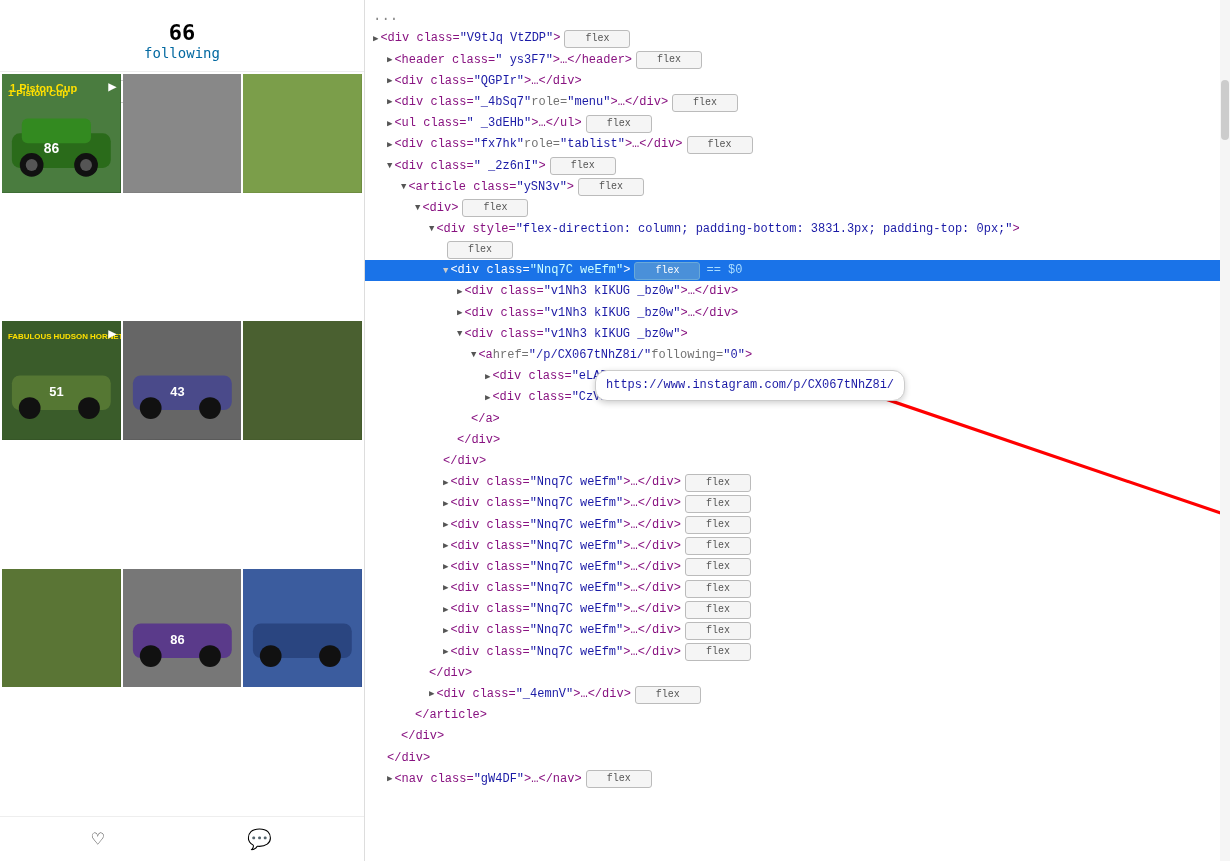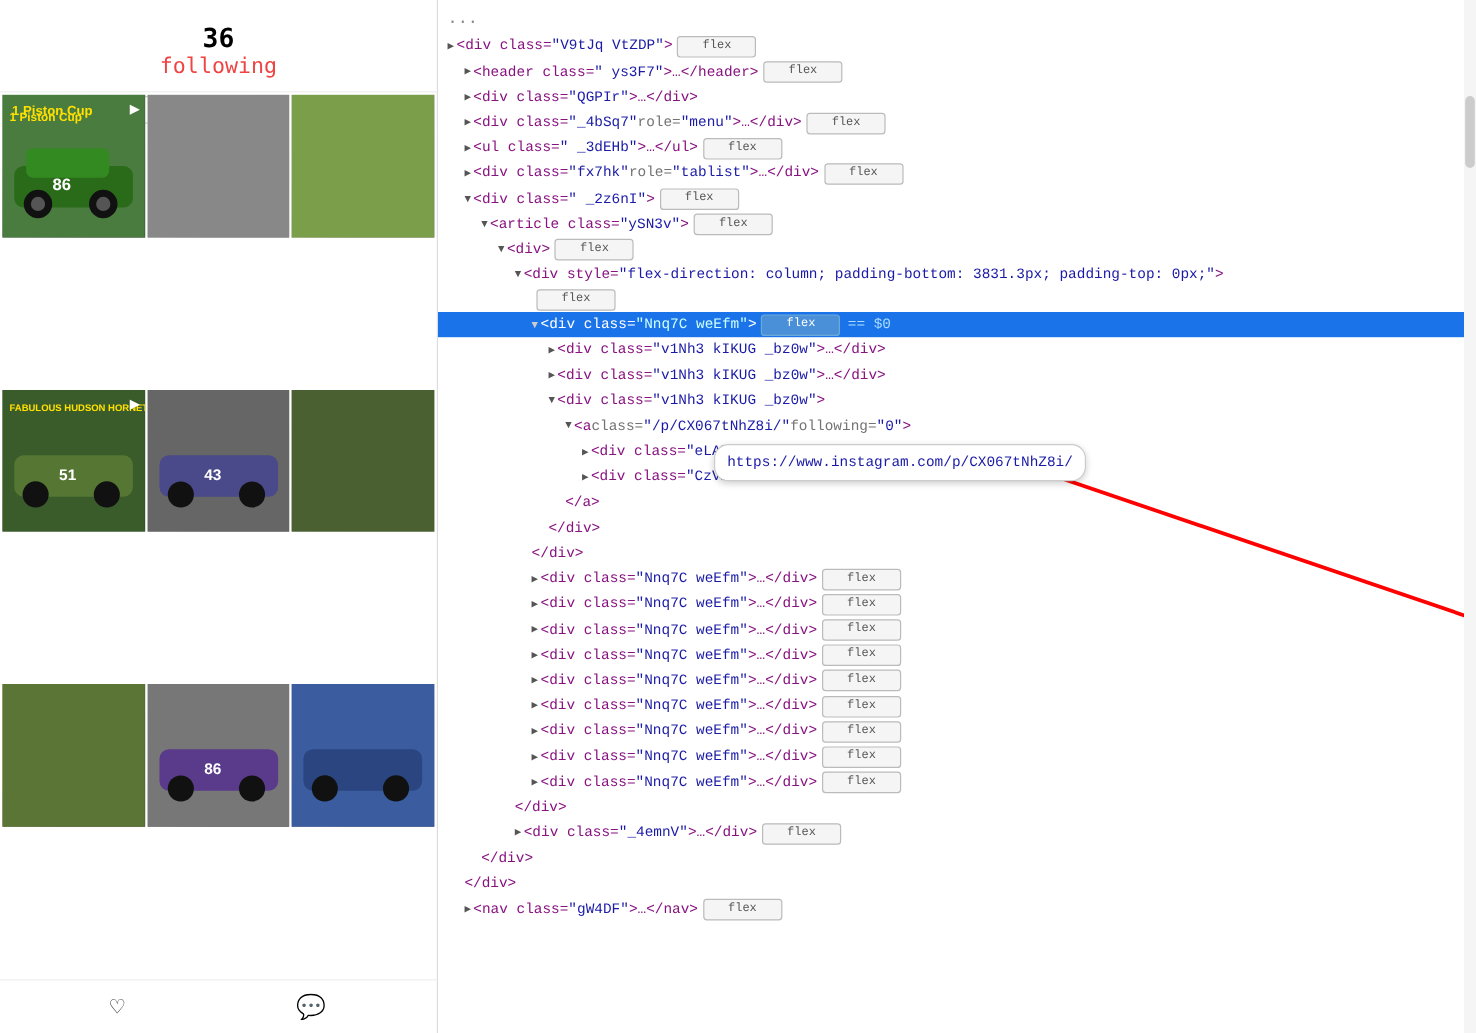--- a/index.html
+++ b/index.html
@@ -33,22 +33,22 @@
       border-bottom: 1px solid #eee;
     }
 
     .following-number {
       font-size: 22px;
       font-weight: 600;
       color: #000;
     }
 
     .following-label {
-      font-size: 18px;
-      color: #ef4444;
+      font-size: 14px;
+      color: #0369a1;
       text-align: center;
     }
 
     .tooltip-box {
       background: #fff;
       border: 1px solid #ccc;
       padding: 4px 8px;
       font-size: 11px;
       color: #333;
       position: absolute;
@@ -237,21 +237,21 @@
       border-radius: 4px;
       margin: 2px auto;
       margin-top: 80px;
     }
   </style>
 </head>
 <body>
 
 <div class="left-panel">
   <div class="following-section">
-    <span class="following-number">36</span>
+    <span class="following-number">66</span>
     <span class="following-label">following</span>
   </div>
 
   <div class="tooltip-box">
     <span class="tooltip-letter">a</span>
     <span>239.46 × 239.46</span>
   </div>
 
   <div class="images-grid">
     <div class="img-cell cell-0">
@@ -454,21 +454,21 @@
     <div class="tree-line indent-6">
       <span class="triangle">▼</span>
       <span class="tag">&lt;div class=</span>
         <span class="attr-value">"v1Nh3 kIKUG _bz0w"</span>
         <span class="tag">&gt;</span>
     </div>
 
     <div class="tree-line indent-7">
       <span class="triangle">▼</span>
       <span class="tag">&lt;a </span>
-        <span class="attr-name">class=</span>
+        <span class="attr-name">href=</span>
         <span class="attr-value">"/p/CX067tNhZ8i/"</span>
         <span> </span>
         <span class="attr-name">following=</span>
         <span class="attr-value">"0"</span>
         <span class="tag">&gt;</span>
     </div>
 
     <div class="url-popup">
       <span>https://www.instagram.com/p/CX067tNhZ8i/</span>
     </div>
@@ -581,20 +581,23 @@
     </div>
 
     <div class="tree-line indent-4">
       <span class="triangle">▶</span>
       <span class="tag">&lt;div class=</span>
         <span class="attr-value">"_4emnV"</span>
         <span class="tag">&gt;…&lt;/div&gt;</span>
       <span class="badge">flex</span>
     </div>
 
+    <div class="tree-line indent-3">
+      <span class="tag">&lt;/article&gt;</span>
+    </div>
 
     <div class="tree-line indent-2">
       <span class="tag">&lt;/div&gt;</span>
     </div>
 
     <div class="tree-line indent-1">
       <span class="tag">&lt;/div&gt;</span>
     </div>
 
     <div class="tree-line indent-1">

